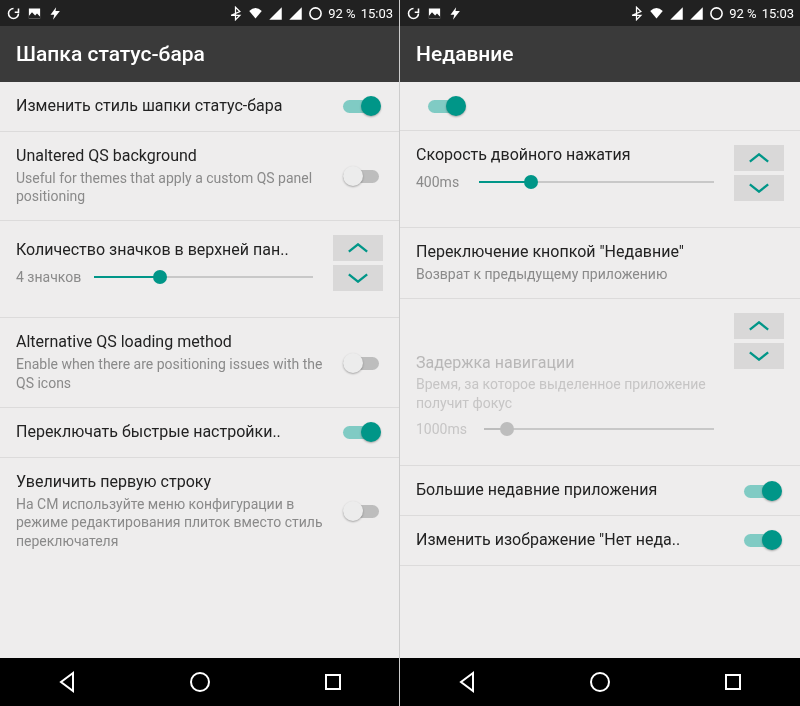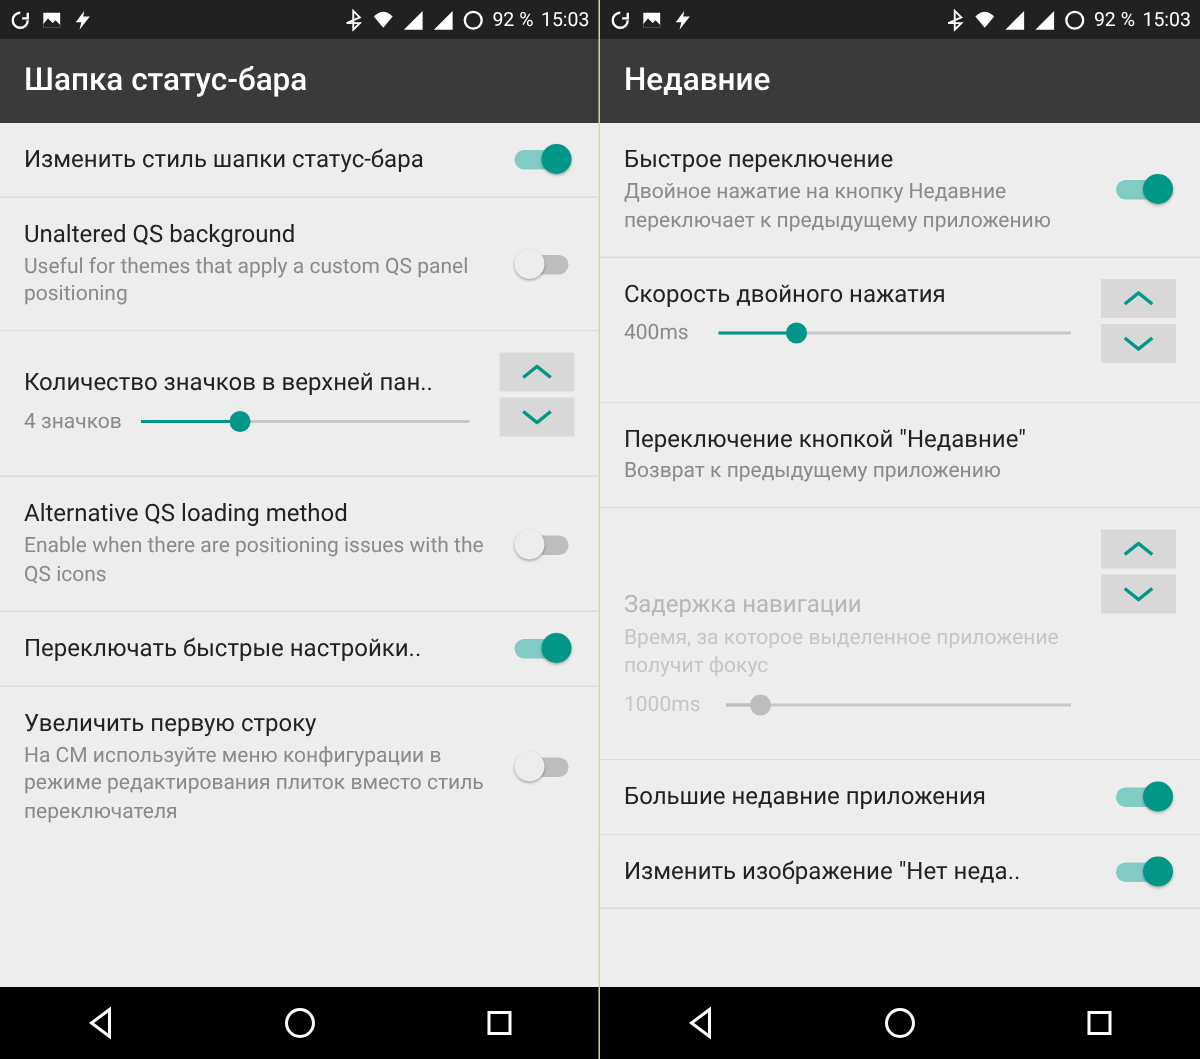--- a/index.html
+++ b/index.html
@@ -7,21 +7,21 @@
     font-family: Roboto, "Helvetica Neue", Arial, sans-serif;
     background: #fff;
     width: 800px;
     height: 706px;
     display: flex;
     overflow: hidden;
   }
   .phone {
     width: 400px;
     height: 706px;
-    background: #fde047;
+    background: #f9a8d4;
     display: flex;
     flex-direction: column;
     position: relative;
   }
   .phone.left { border-right: 1px solid #ccc; }
   .statusbar {
     height: 26px;
     background: #212121;
     color: #fff;
     display: flex;
@@ -212,21 +212,21 @@
       <div class="txt">
         <div class="title">Unaltered QS background</div>
         <div class="sub">Useful for themes that apply a custom QS panel positioning</div>
       </div>
       <div class="toggle">
           <div class="track"></div>
           <div class="thumb"></div>
         </div>
     </div>
     <div class="row slider-row" style="position:relative;">
-      <div style="display:flex;align-items:flex-end;">
+      <div style="display:flex;align-items:center;">
         <div class="txt" style="flex:1;">
           <div class="title">Количество значков в верхней пан..</div>
           <div class="slider-wrap">
             <span class="slider-val">4 значков</span>
             <div class="slider">
               <div class="rail"></div>
                 <div class="fill" style="width:30%"></div>
                 <div class="dot" style="left:30%"></div>
             </div>
           </div>
@@ -343,24 +343,20 @@
         </span>
       <span>92 %</span>
       <span>15:03</span>
     </div>
   </div>
   <div class="appbar">
     <span>Недавние</span>
   </div>
   <div class="content">
     <div class="row">
-      <div class="txt">
-        <div class="title">Быстрое переключение</div>
-        <div class="sub">Двойное нажатие на кнопку Недавние переключает к предыдущему приложению</div>
-      </div>
       <div class="toggle on">
           <div class="track"></div>
           <div class="thumb"></div>
         </div>
     </div>
     <div class="row slider-row">
       <div style="display:flex;align-items:flex-start;">
         <div class="txt" style="flex:1;">
           <div class="title">Скорость двойного нажатия</div>
           <div class="slider-wrap">

